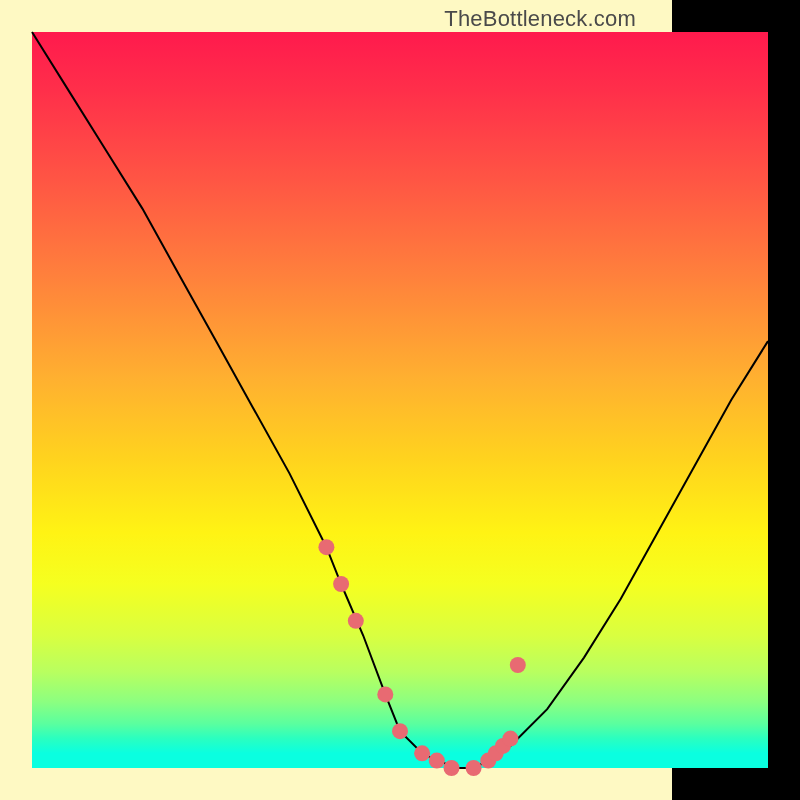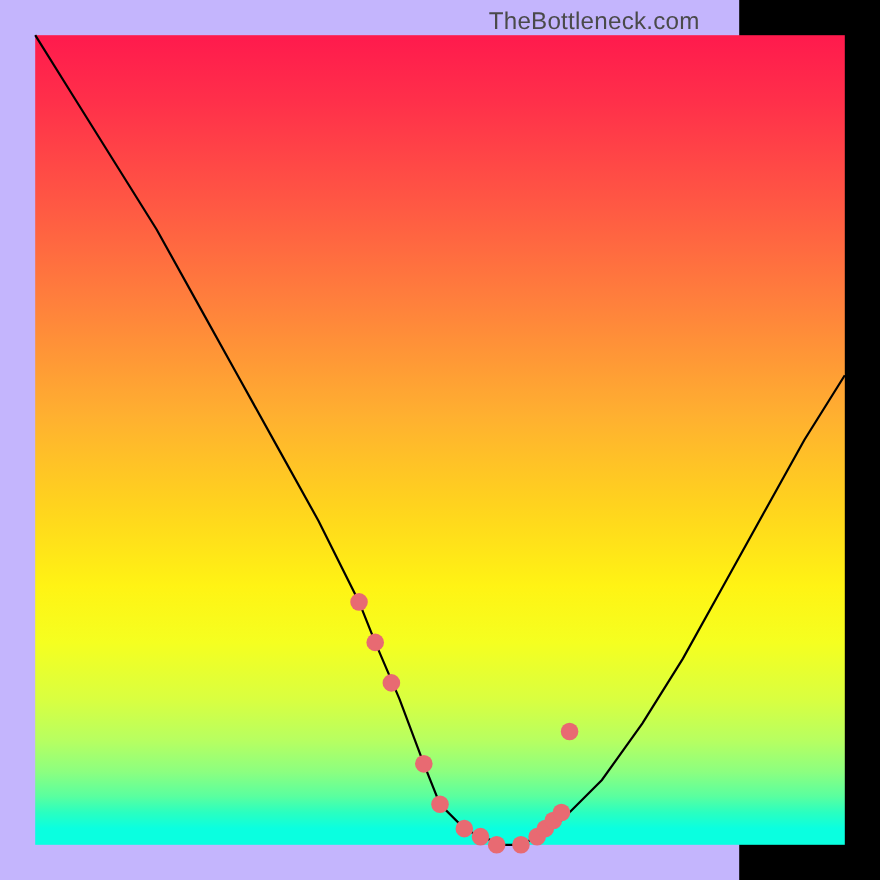--- a/index.html
+++ b/index.html
@@ -8,21 +8,21 @@
     width: 800px;
     height: 800px;
     overflow: hidden;
     font-family: Arial, Helvetica, sans-serif;
     background: #000;
   }
   .frame {
     position: relative;
     width: 672px;
     height: 800px;
-    background: #c4b5fd;
+    background: #fef9c3;
   }
   .plot-area {
     position: absolute;
     left: 32px;
     top: 32px;
     width: 736px;
     height: 736px;
     background: linear-gradient(to bottom,
       #ff1a4d 0%,
       #ff2f4a 8%,

